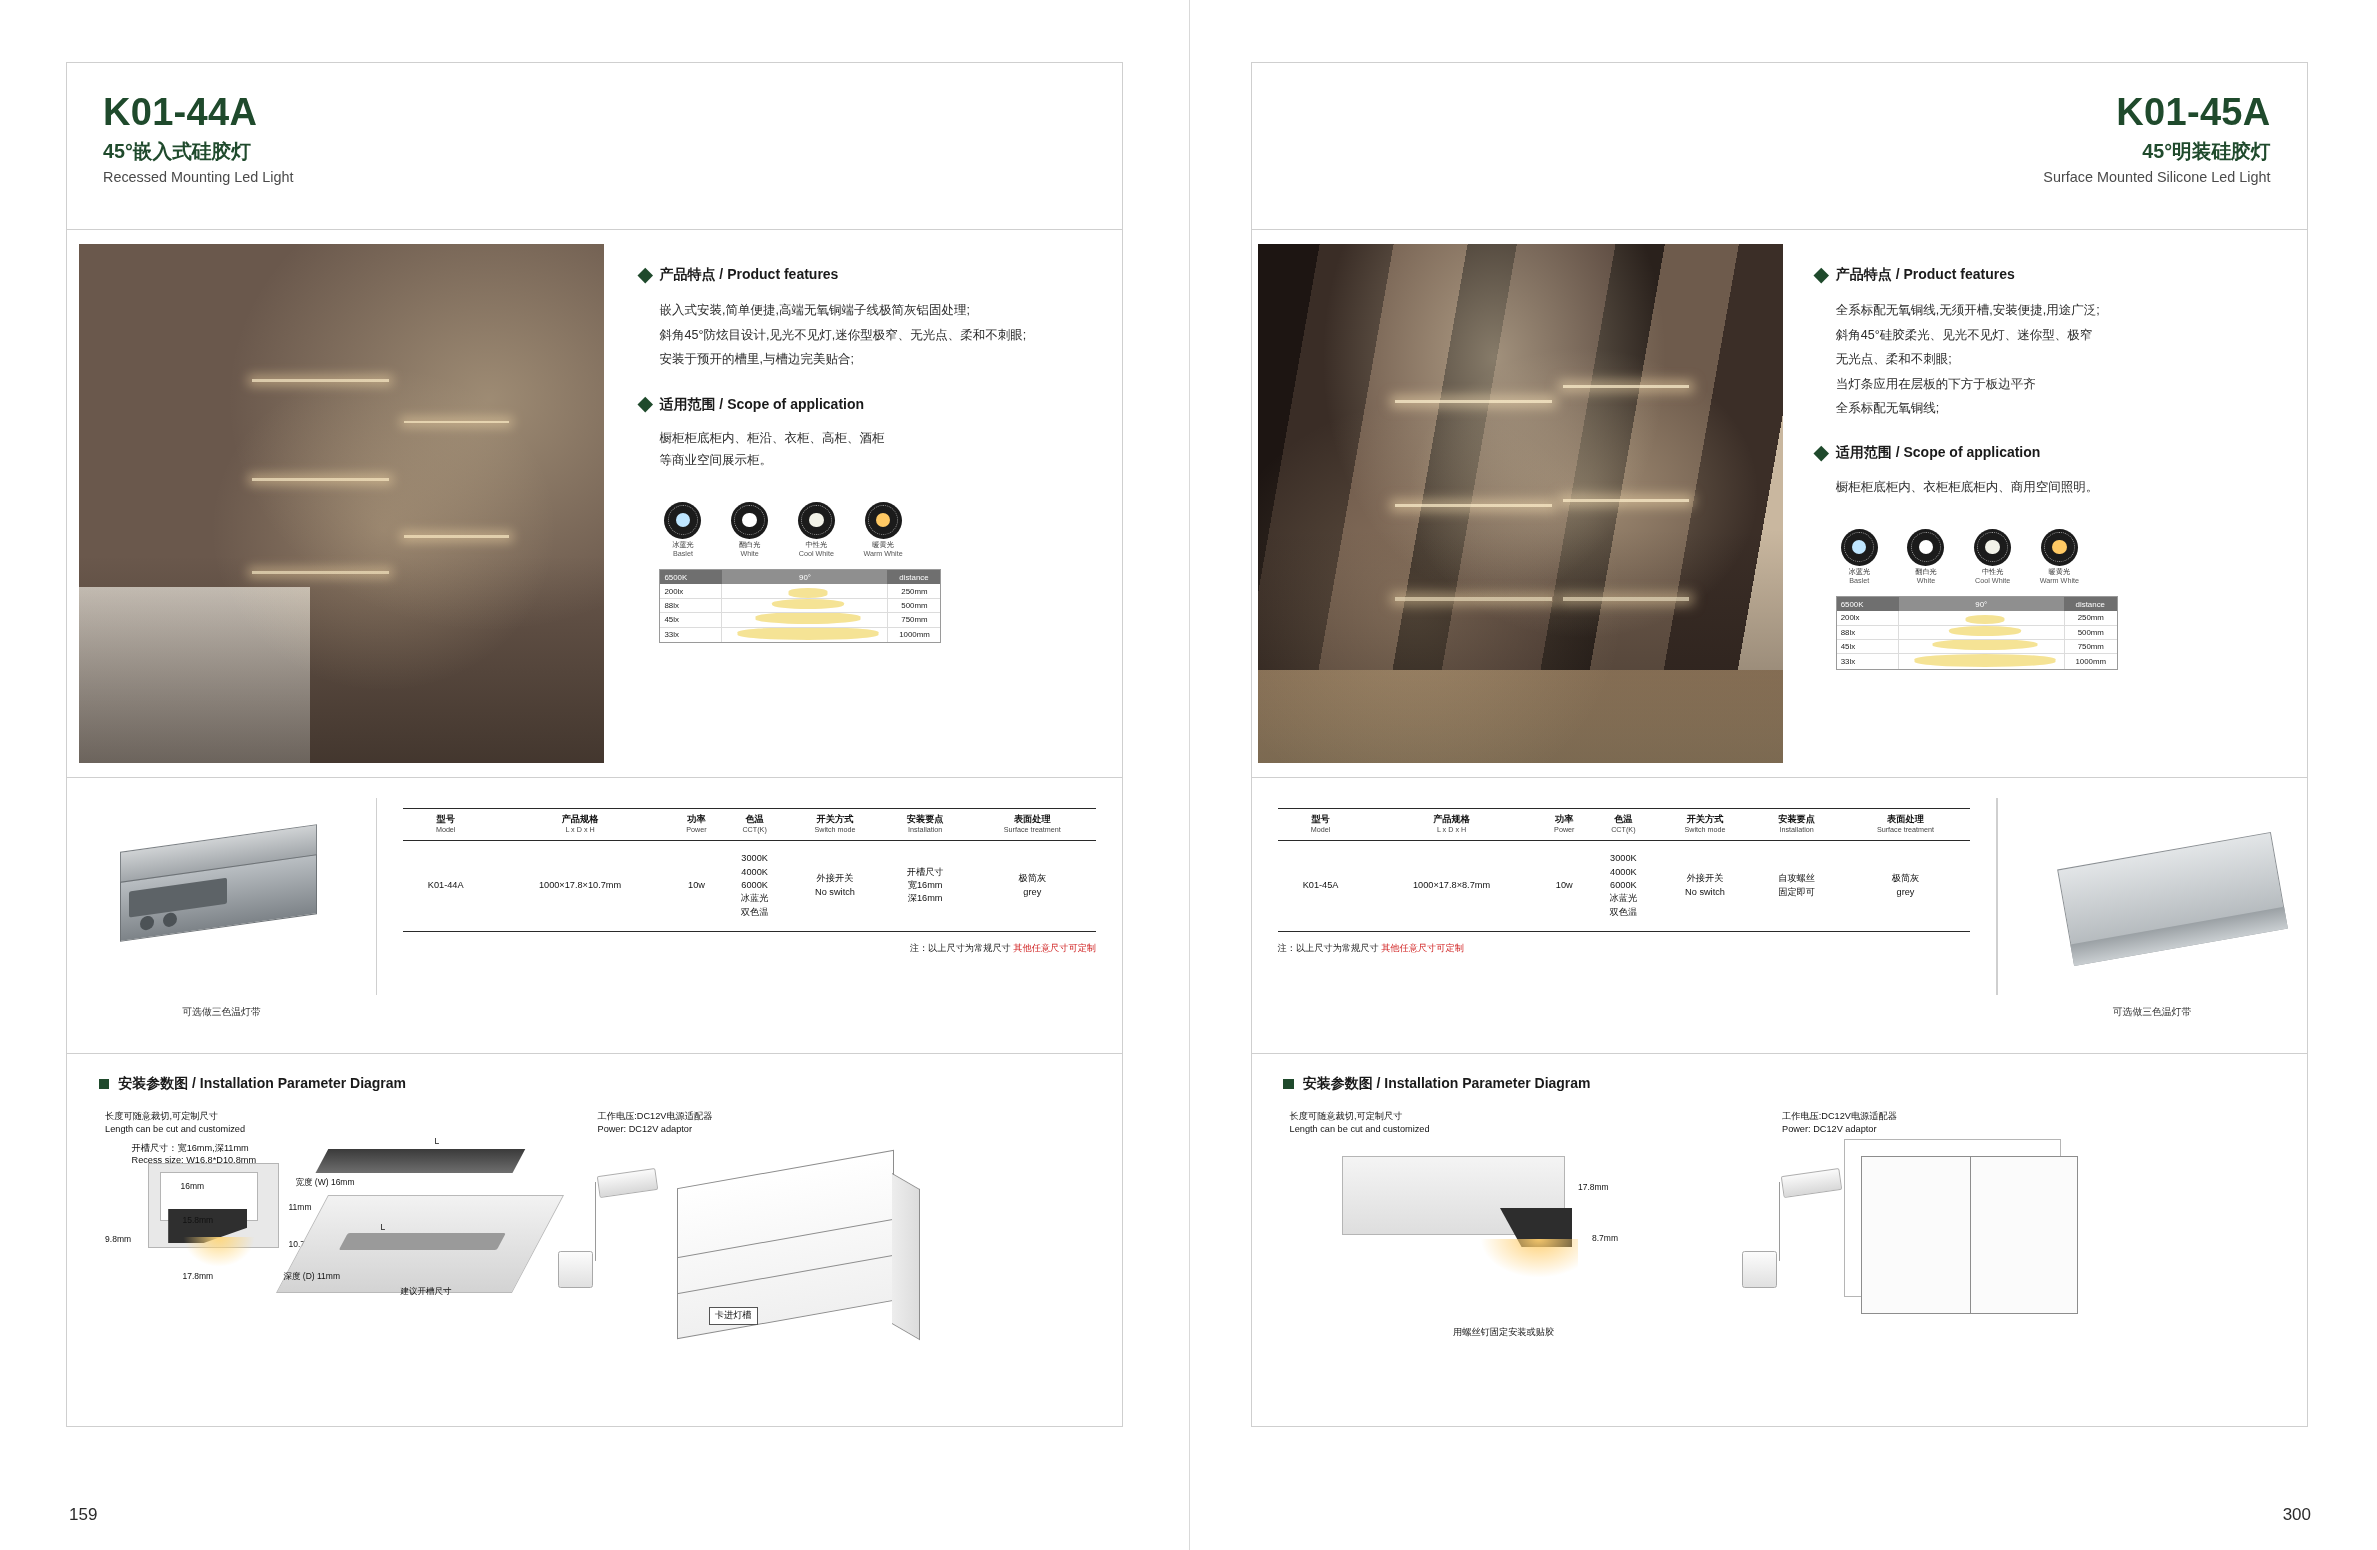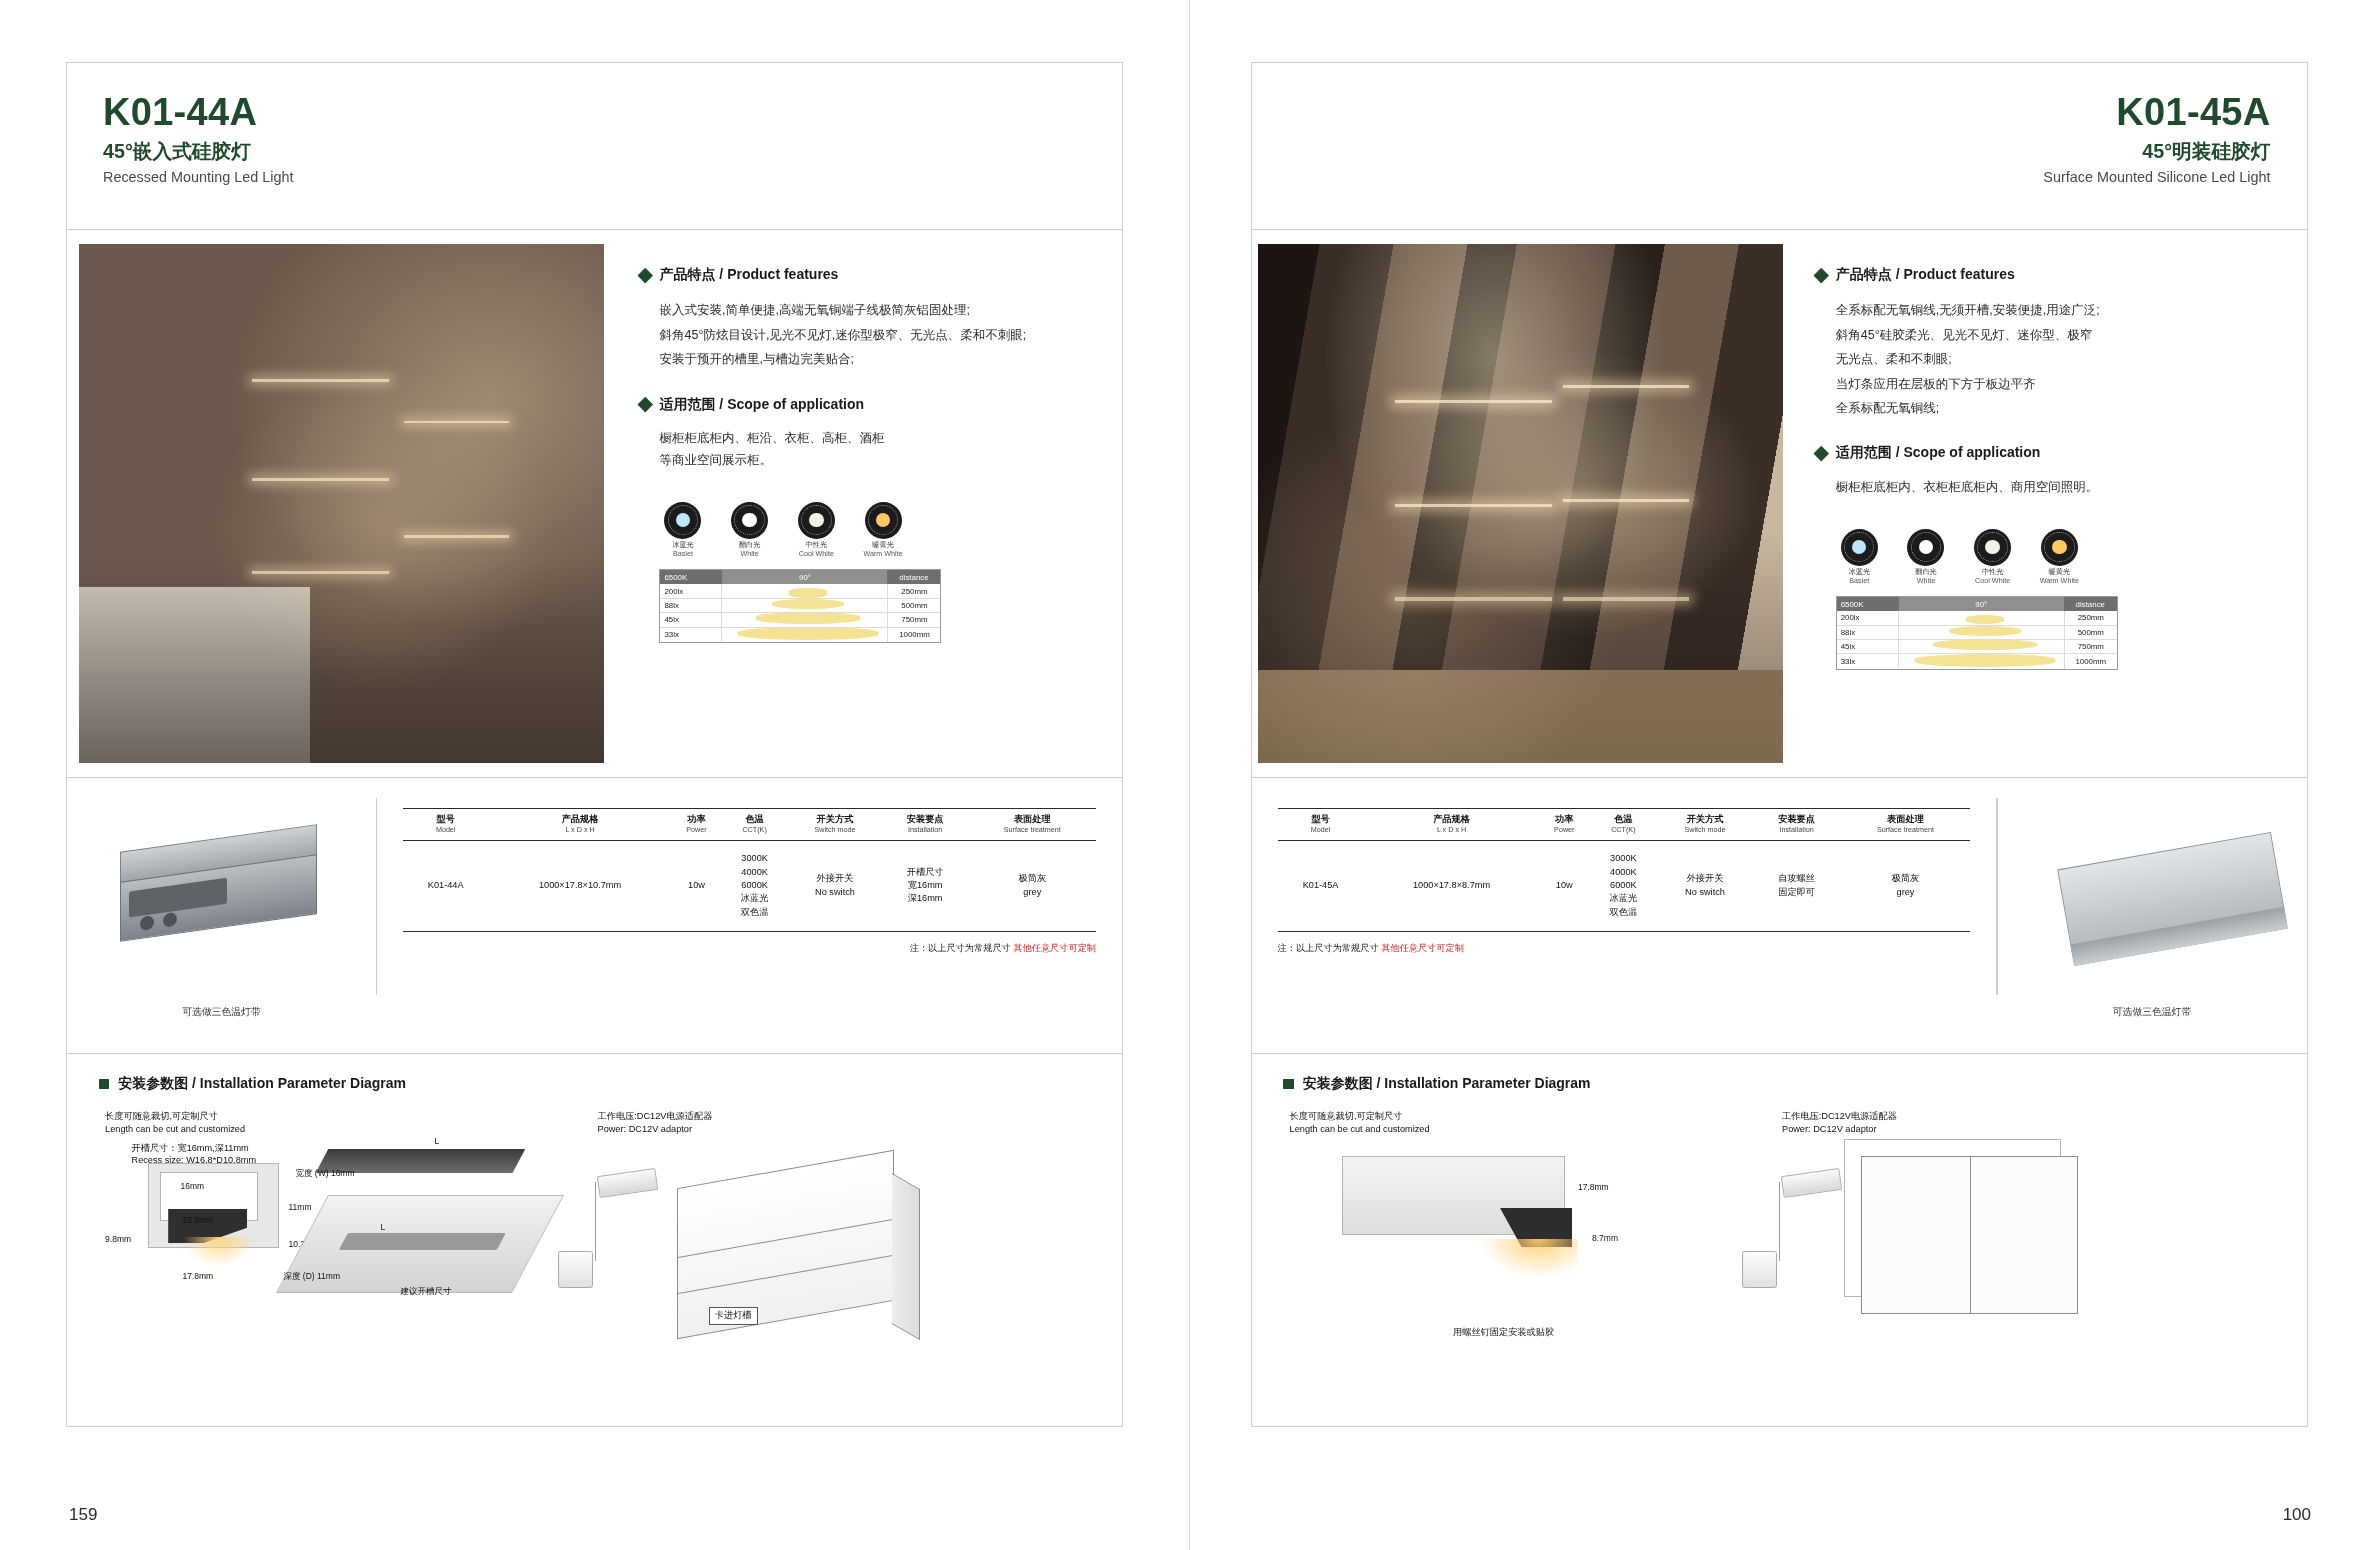--- a/index.html
+++ b/index.html
@@ -604,21 +604,21 @@
           <div class="lbl sm" style="left:6.6px; top:124px;text-align:right;">9.8mm</div>
           <div class="lbl sm" style="left:190px; top:129px;">10.7mm</div>
           <div class="lbl sm" style="left:84px; top:161px;">17.8mm</div>
 
           <div class="iso-strip"></div>
           <div class="lbl sm" style="left:336px; top:26px;">L</div>
           <div class="iso-plate">
             <div class="cut"></div>
           </div>
           <div class="lbl sm" style="left:282px; top:112px;">L</div>
-          <div class="lbl sm" style="left:197px; top:58px;text-align:center;">宽度 (W) 16mm</div>
+          <div class="lbl sm" style="left:197px; top:67px;text-align:center;">宽度 (W) 16mm</div>
           <div class="lbl sm" style="left:185px; top:161px;">深度 (D) 11mm</div>
           <div class="lbl sm" style="left:302px; top:176px;">建议开槽尺寸</div>
 
           <div class="adaptor"></div>
           <div class="plug"></div>
           <div class="wire" style="left:496px; top:72px; width:0.7px; height:79px;"></div>
           <div class="cabinet">
             <div class="box"></div>
             <div class="shelf" style="top:69px"></div>
             <div class="shelf" style="top:105px"></div>
@@ -824,16 +824,16 @@
           <div class="wire" style="left:496px; top:72px; width:0.7px; height:79px;"></div>
           <div class="rp-cab">
             <div class="topline"></div>
             <div class="bx"></div>
             <div class="divider"></div>
           </div>
         </div>
       </div>
     </div>
 
-    <div class="page-num">100</div>
+    <div class="page-num">300</div>
   </div>
 </div>
 
 
 </body></html>

